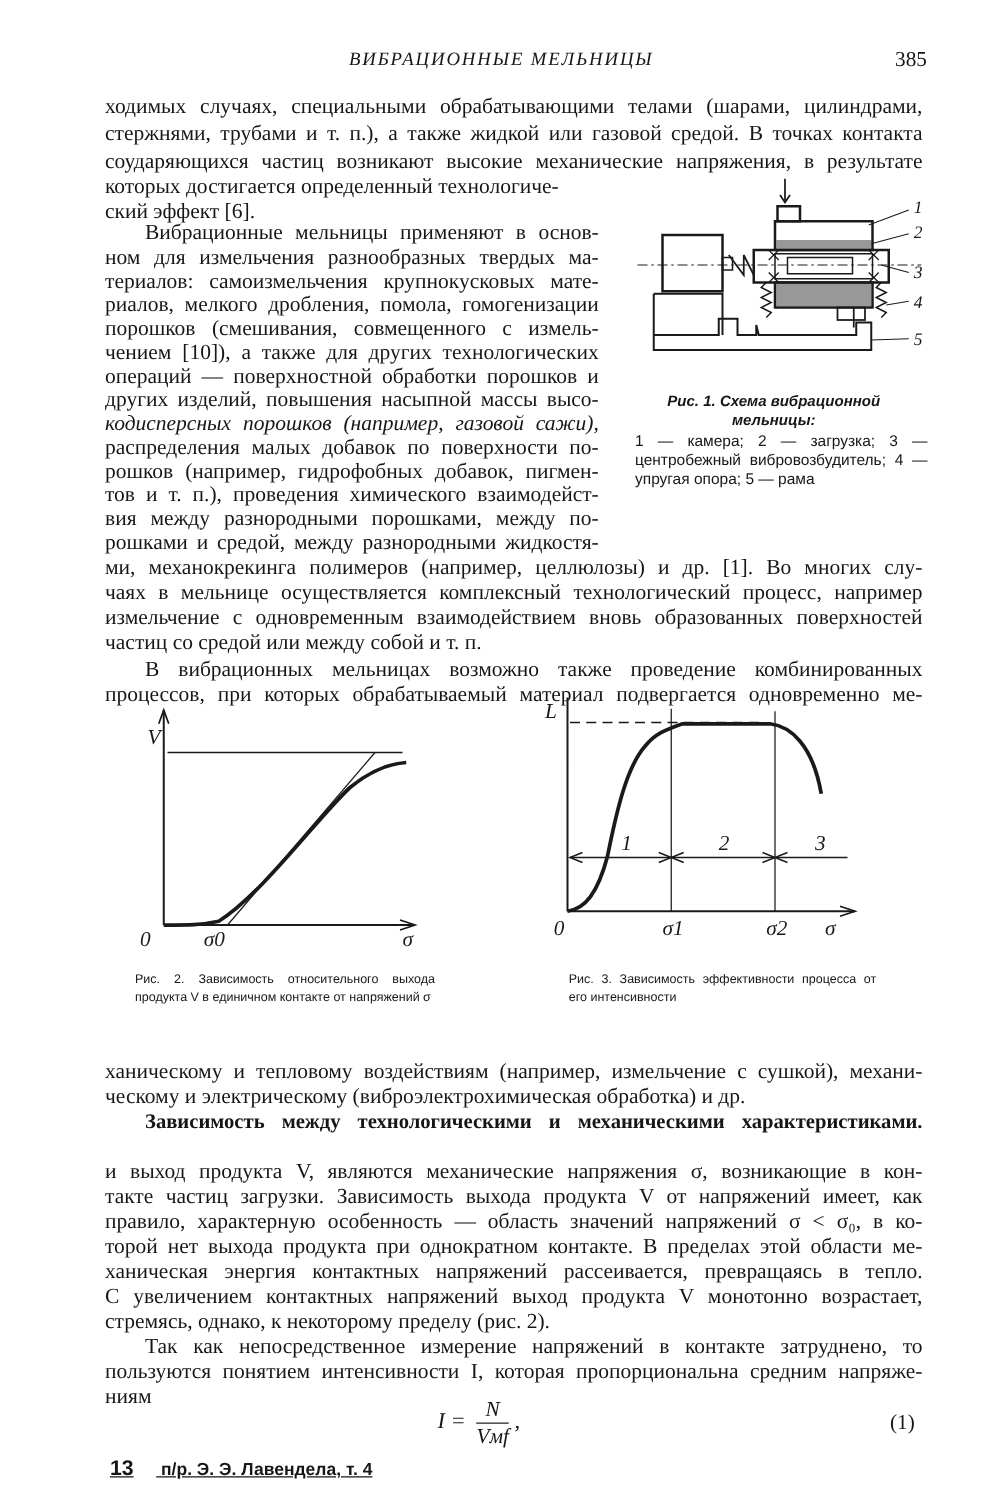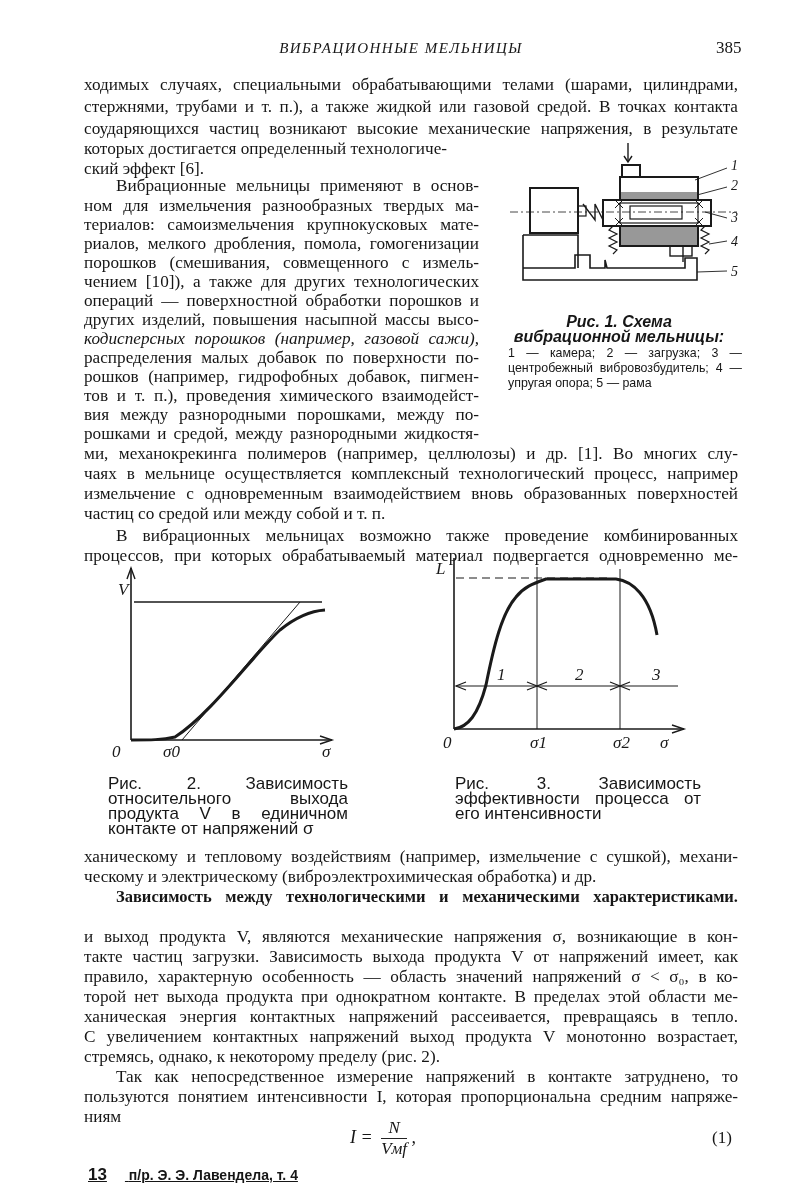--- a/index.html
+++ b/index.html
@@ -8,21 +8,21 @@
   .page { position: absolute; left: 0; top: 0; width: 802px; height: 1200px; }
   .running-head { position: absolute; top: 40px; left: 0; width: 802px; text-align: center;
                   font-style: italic; font-size: 15px; letter-spacing: 1.5px; }
   .page-number { position: absolute; top: 38px; left: 716px; font-size: 17px; }
   .line { position: absolute; left: 84px; font-size: 17.2px; line-height: 22px; white-space: nowrap; }
   .full { width: 654px; text-align: justify; text-align-last: justify; }
   .narrow { width: 395px; text-align: justify; text-align-last: justify; }
   .indent { padding-left: 32px; box-sizing: border-box; }
   .narrow.indent { width: 395px; }
   .full.indent { width: 654px; }
-  .cap { position: absolute; font-family: "Liberation Sans", sans-serif; font-size: 17px; line-height: 15px; text-align: justify; }
+  .cap { position: absolute; font-family: "Liberation Sans", sans-serif; font-size: 10px; line-height: 15px; text-align: justify; }
   .fig { position: absolute; }
   .formula { position: absolute; top: 1088px; left: 350px; font-size: 18px; font-style: italic; }
   .frac { display: inline-block; vertical-align: middle; text-align: center; margin-left: 4px; }
   .frac .num { display: block; border-bottom: 1px solid #222; padding: 0 4px; font-size: 17px; }
   .frac .den { display: block; font-size: 17px; }
   .eqno { position: absolute; top: 1098px; left: 712px; font-size: 17px; }
   .footer { position: absolute; top: 1140px; left: 88px; font-size: 14px; font-family: "Liberation Sans", sans-serif; text-decoration: underline; }
   .footer .sig { font-size: 17px; margin-right: 18px; font-weight: bold; }
   .footer .imprint { font-weight: bold; }
   .it { font-style: italic; }
@@ -115,21 +115,21 @@
     </g>
     <g font-family="Liberation Serif, serif" font-style="italic" font-size="14" fill="#1a1a1a">
       <text x="226" y="30">1</text>
       <text x="226" y="50">2</text>
       <text x="226" y="82">3</text>
       <text x="226" y="106">4</text>
       <text x="226" y="136">5</text>
     </g>
   </svg>
 
-  <div class="cap" style="left:508px;top:314px;width:222px;text-align:center;font-style:italic;font-weight:bold;font-size:16px;">Рис. 1. Схема вибрационной мельницы:</div>
+  <div class="cap" style="left:508px;top:314px;width:222px;text-align:center;font-style:italic;font-weight:bold;font-size:12px;">Рис. 1. Схема вибрационной мельницы:</div>
   <div class="cap" style="left:508px;top:346px;width:234px;font-size:12.4px;">1 — камера; 2 — загрузка; 3 — центробежный вибровозбудитель; 4 — упругая опора; 5 — рама</div>
 
   <svg class="fig" style="left:100px;top:565px" width="260" height="195" viewBox="0 0 260 195">
     <g fill="none" stroke="#1a1a1a">
       <line x1="31" y1="175" x2="31" y2="3" stroke-width="1.6"></line>
       <path d="M27 14 L31 3 L35 14" stroke-width="1.4"></path>
       <line x1="31" y1="175" x2="232" y2="175" stroke-width="1.6"></line>
       <path d="M220 171 L232 175 L220 179" stroke-width="1.4"></path>
       <line x1="34" y1="37" x2="222" y2="37" stroke-width="1.3"></line>
       <line x1="82" y1="175" x2="200" y2="37" stroke-width="1"></line>

